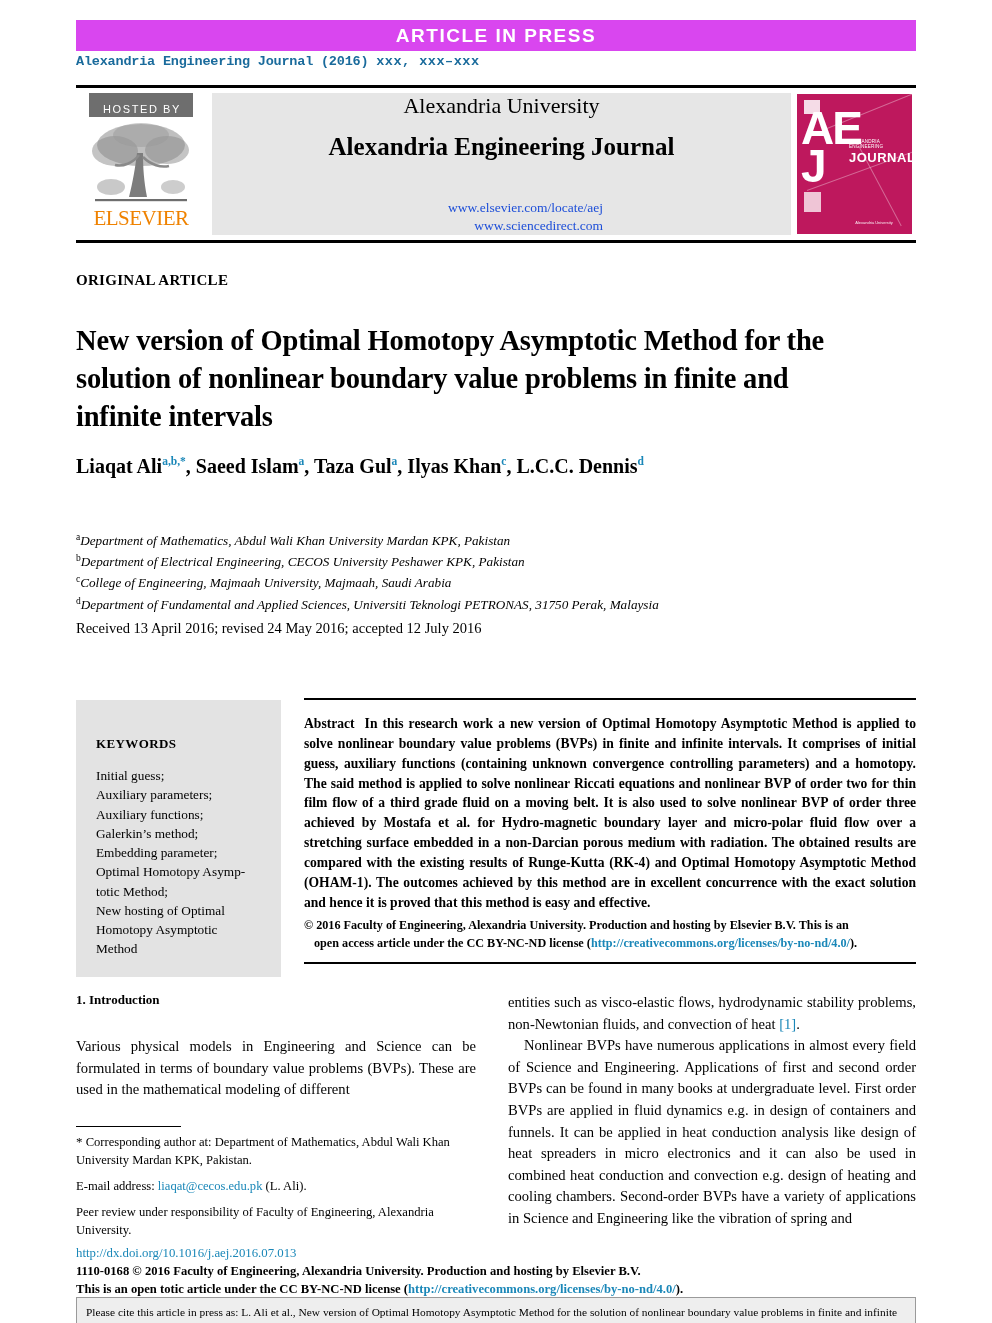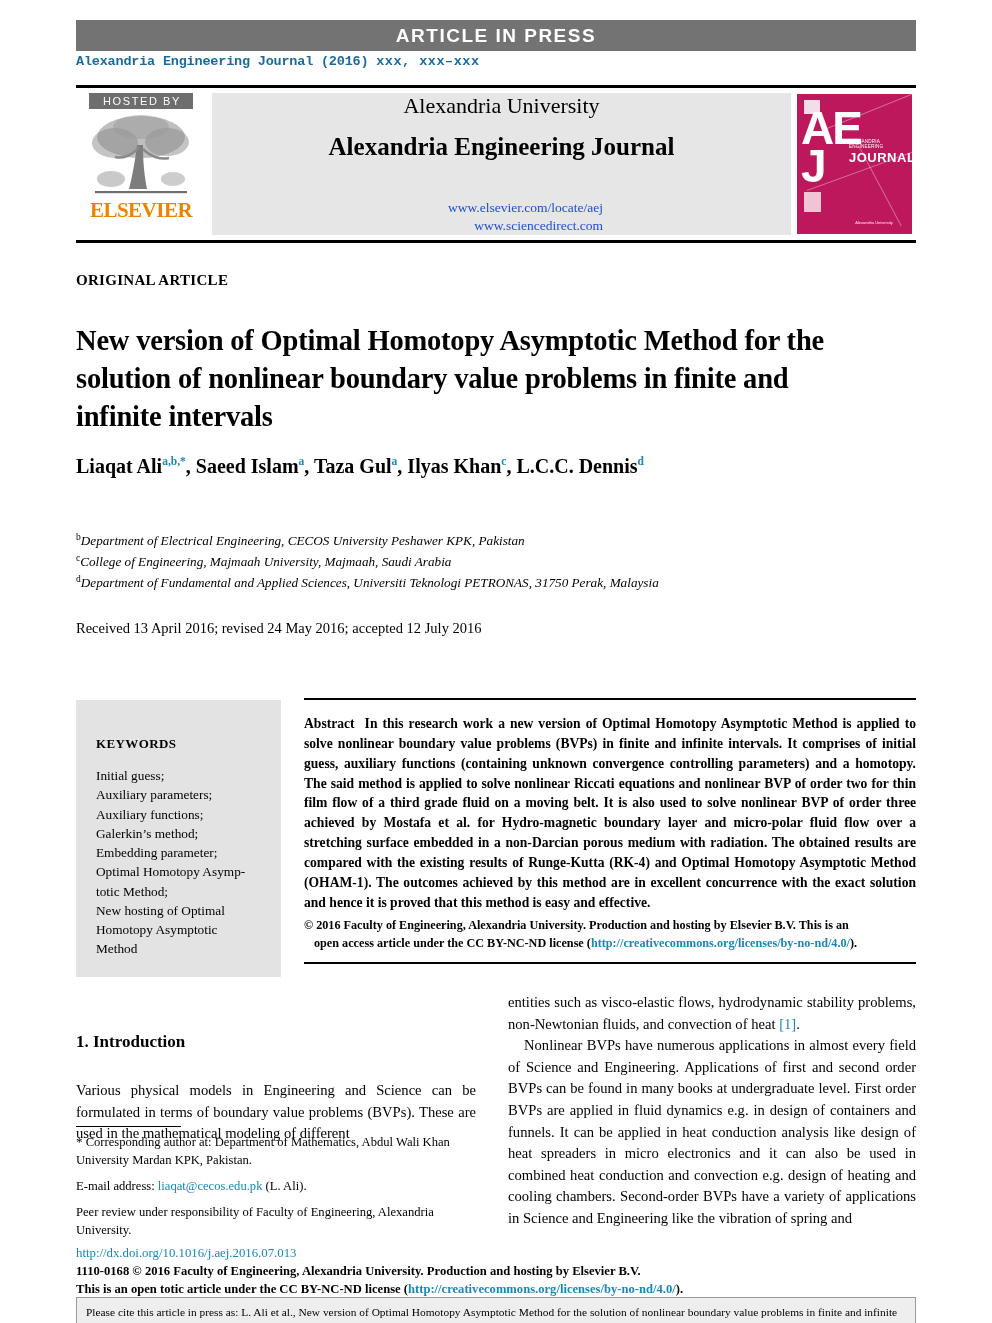--- a/index.html
+++ b/index.html
@@ -23,21 +23,21 @@
     padding: 0;
   }
 
   
   .aip-banner {
     position: absolute;
     left: 76px;
     top: 20px;
     width: 840px;
     height: 31px;
-    background: #737373;
+    background: #d946ef;
     color: #ffffff;
     font-family: "Liberation Sans", sans-serif;
     font-weight: bold;
     font-size: 19px;
     letter-spacing: 1.5px;
     display: flex;
     align-items: center;
     justify-content: center;
   }
 
@@ -76,38 +76,37 @@
     justify-content: flex-start;
     padding-top: 5px;
     box-sizing: border-box;
   }
   .hosted-by {
     background: #6e6e6e;
     color: #ffffff;
     font-family: "Liberation Sans", sans-serif;
     font-size: 11px;
     letter-spacing: 1.6px;
-    padding: 2px 8px 2px 10px;
+    padding: 10px 8px 2px 10px;
     width: 104px;
     box-sizing: border-box;
     text-align: center;
   }
   .elsevier-tree {
     width: 104px;
     height: 92px;
     margin-top: 2px;
   }
   .elsevier-word {
     font-family: "Liberation Serif", serif;
     color: #ef8200;
     font-size: 21px;
     letter-spacing: -0.5px;
     line-height: 1;
     margin-top: -3px;
-    font-weight: bold;
   }
 
   .mast-center {
     flex: 1 1 auto;
     background: #e6e6e6;
     display: flex;
     flex-direction: column;
     align-items: center;
     justify-content: center;
     margin: 5px 6px 5px 6px;
@@ -269,23 +268,22 @@
   }
   .col-right {
     position: absolute;
     left: 508px;
     top: 992px;
     width: 408px;
   }
   .sec-head {
     font-family: "Liberation Serif", serif;
     font-weight: bold;
-    font-size: 17px;
+    font-size: 13px;
     margin-bottom: 28px;
-    margin-top: 40px;
   }
   .body-p {
     font-family: "Liberation Serif", serif;
     font-size: 14.6px;
     line-height: 1.48;
     text-align: justify;
     margin: 0;
   }
   .body-p + .body-p { text-indent: 16px; }
 
@@ -457,20 +455,21 @@
     </div>
   </div>
 
   <div class="article-type">ORIGINAL ARTICLE</div>
 
   <h1 class="title">New version of Optimal Homotopy Asymptotic Method for the solution of nonlinear boundary value problems in finite and infinite intervals</h1>
 
   <div class="authors">Liaqat Ali<sup>a,b,*</sup>, Saeed Islam<sup>a</sup>, Taza Gul<sup>a</sup>, Ilyas Khan<sup>c</sup>, L.C.C. Dennis<sup>d</sup></div>
 
   <div class="affils">
+      <div><sup>a</sup>Department of Mathematics, Abdul Wali Khan University Mardan KPK, Pakistan</div>
       <div><sup>b</sup>Department of Electrical Engineering, CECOS University Peshawer KPK, Pakistan</div>
       <div><sup>c</sup>College of Engineering, Majmaah University, Majmaah, Saudi Arabia</div>
       <div><sup>d</sup>Department of Fundamental and Applied Sciences, Universiti Teknologi PETRONAS, 31750 Perak, Malaysia</div>
     </div>
 
   <div class="dates">Received 13 April 2016; revised 24 May 2016; accepted 12 July 2016</div>
 
   <div class="abs-area">
 
     <div class="kw-box">

